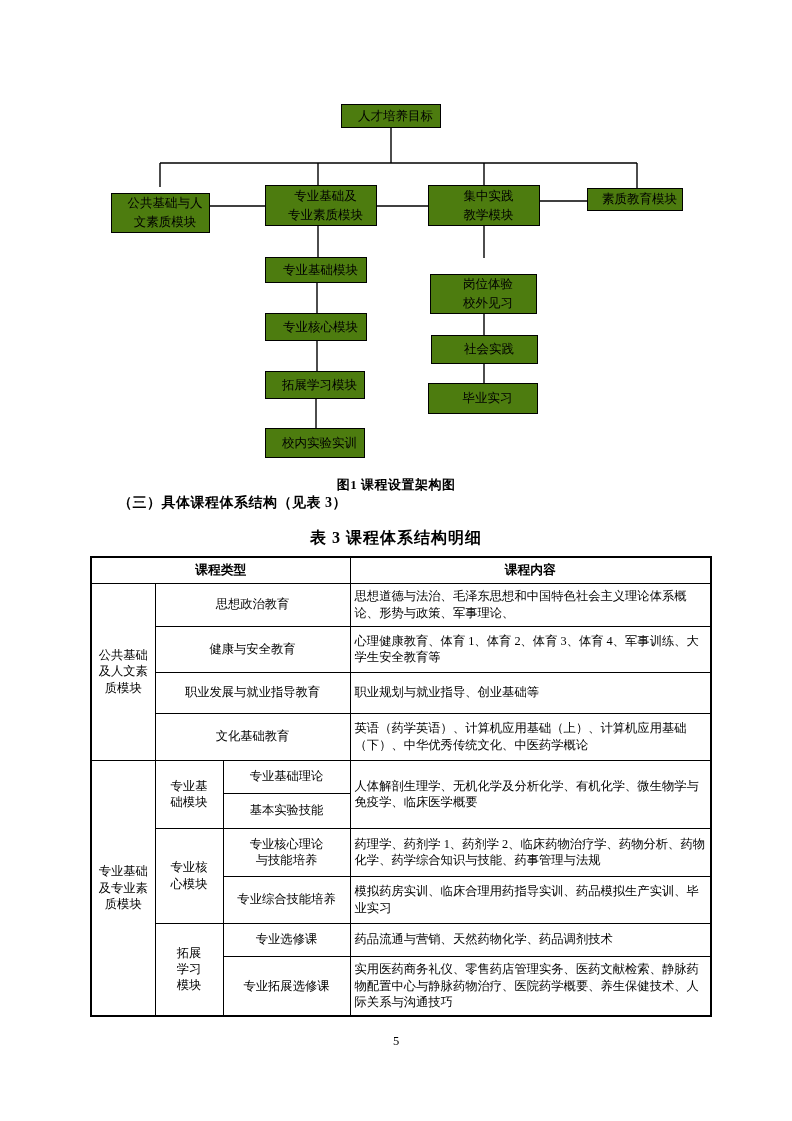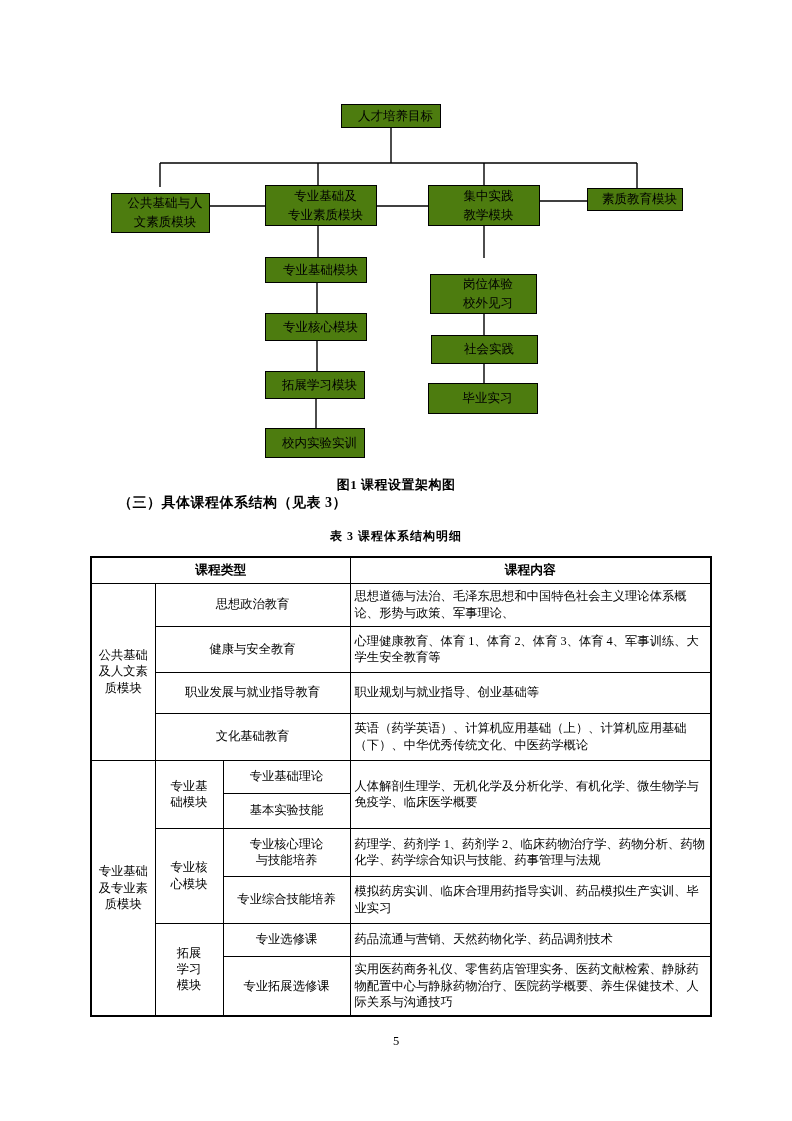--- a/index.html
+++ b/index.html
@@ -31,21 +31,21 @@
     position:absolute;left:0;top:476px;width:792px;text-align:center;
     font-weight:bold;font-size:13px;letter-spacing:0.5px;
   }
   
   .sec-heading{
     position:absolute;left:118px;top:494px;width:660px;
     font-weight:bold;font-size:14px;letter-spacing:0.5px;
   }
   .tbl-title{
     position:absolute;left:0;top:528px;width:792px;text-align:center;
-    font-weight:bold;font-size:12px;letter-spacing:1px;
+    font-weight:bold;font-size:16px;letter-spacing:1px;
   }
   
   #tbl-wrap{position:absolute;left:90px;top:556px;}
   table.cur{
     border-collapse:collapse;table-layout:fixed;width:620px;
     font-size:12.3px;line-height:1.34;
   }
   table.cur td{
     border:1px solid #000;padding:1px 4px;vertical-align:middle;
     box-sizing:border-box;overflow:hidden;

